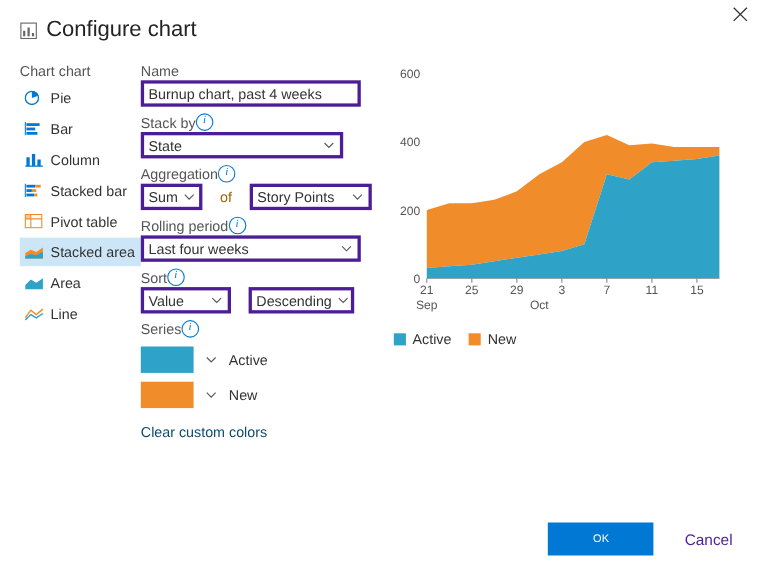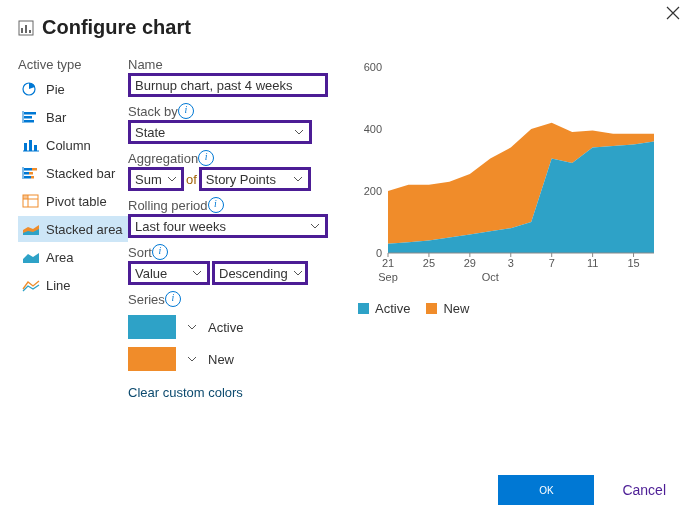--- a/index.html
+++ b/index.html
@@ -1,36 +1,36 @@
 <!DOCTYPE html>
 <html><head>
 <meta charset="utf-8">
 <style>
   html,body{margin:0;padding:0;font-family:"Segoe UI",Arial,sans-serif;font-size:13px;color:#333;background:#fff;}
   .dialog{position:relative;width:694px;height:523px;box-sizing:border-box;}
   .close{position:absolute;top:6px;right:14px;font-size:16px;color:#333;cursor:pointer;}
   .title-row{display:flex;align-items:center;padding:16px 0 0 18px;}
   .title-row .ticon{width:16px;height:16px;margin-right:8px;}
-  .title{font-size:20px;font-weight:700;color:#222;}
+  .title{font-size:20px;font-weight:400;color:#222;}
   .body{display:flex;padding:18px 18px 0 18px;}
   .col1{width:110px;flex:0 0 110px;}
   .col2{width:210px;flex:0 0 210px;}
   .col3{flex:1;padding-left:20px;}
   .sec-label{color:#555;margin-bottom:4px;}
   .ctype-item{display:flex;align-items:center;height:26px;padding:0 4px;margin-bottom:2px;cursor:pointer;white-space:nowrap;}
   .ctype-item .cicon{width:18px;height:14px;margin-right:6px;flex:0 0 18px;}
   .ctype-item.selected{background:#cde6f7;}
   .fld{margin-bottom:6px;}
   .fld-label-row{display:flex;align-items:center;justify-content:flex-start;color:#555;margin-bottom:1px;}
   .info{width:14px;height:14px;border:1px solid #0078d4;border-radius:50%;color:#0078d4;font-size:10px;line-height:12px;text-align:center;font-style:italic;font-family:Georgia,serif;}
   .txt-input, .sel{height:24px;box-sizing:border-box;border:3px solid #4c1d95;background:#fff;font-size:13px;padding:0 4px;color:#333;}
   .txt-input{width:200px;}
   .sel{display:flex;align-items:center;justify-content:space-between;cursor:pointer;}
   .sel .chev{margin-left:4px;flex:0 0 12px;}
-  .row{display:flex;align-items:center;gap:2px;}
+  .row{display:flex;align-items:center;gap:16px;}
   .of{color:#a16207;}
   .series-row{display:flex;align-items:center;margin-top:8px;gap:10px;}
   .swatch{width:48px;height:24px;}
   .link{color:#0c4a6e;cursor:pointer;margin-top:14px;display:inline-block;}
   .legend{display:flex;gap:16px;margin-top:14px;}
   .legend-item{display:flex;align-items:center;gap:6px;font-size:13px;color:#333;}
   .lsq{width:11px;height:11px;}
   .buttons{position:absolute;bottom:18px;right:22px;display:flex;gap:22px;align-items:center;}
   .btn-ok{background:#0078d4;color:#fff;border:none;width:96px;height:30px;font-size:10px;cursor:pointer;}
   .btn-cancel{background:none;border:none;color:#4c1d95;font-size:14px;cursor:pointer;}
@@ -57,21 +57,21 @@
           <rect x="7" y="5" width="2" height="8" fill="#666"></rect>
           <rect x="11" y="10" width="2" height="3" fill="#666"></rect>
         </svg>
     </span>
     <span class="title">Configure chart</span>
   </div>
 
   <div class="body">
 
     <div class="col1">
-      <div class="sec-label">Active type</div>
+      <div class="sec-label">Chart chart</div>
 
       <div class="ctype-item">
         <span class="cicon"><svg width="18" height="14" viewBox="0 0 18 14">
               <circle cx="7" cy="7" r="6" fill="none" stroke="#0078d4" stroke-width="1.2"></circle>
               <path d="M7 7 L7 1 A6 6 0 0 1 12.7 5 Z" fill="#0078d4"></path>
             </svg></span>
         <span>Pie</span>
       </div>
       <div class="ctype-item">
         <span class="cicon"><svg width="18" height="14" viewBox="0 0 18 14">

